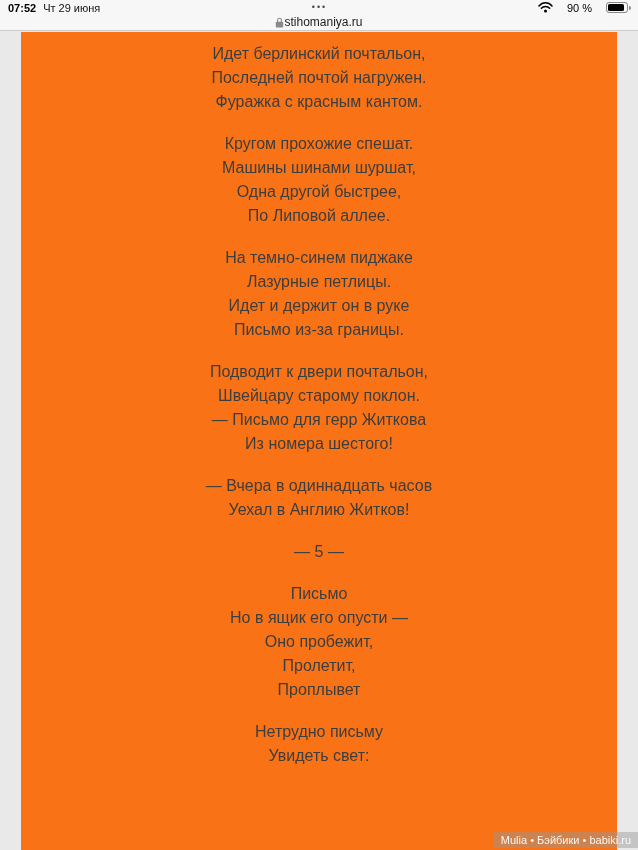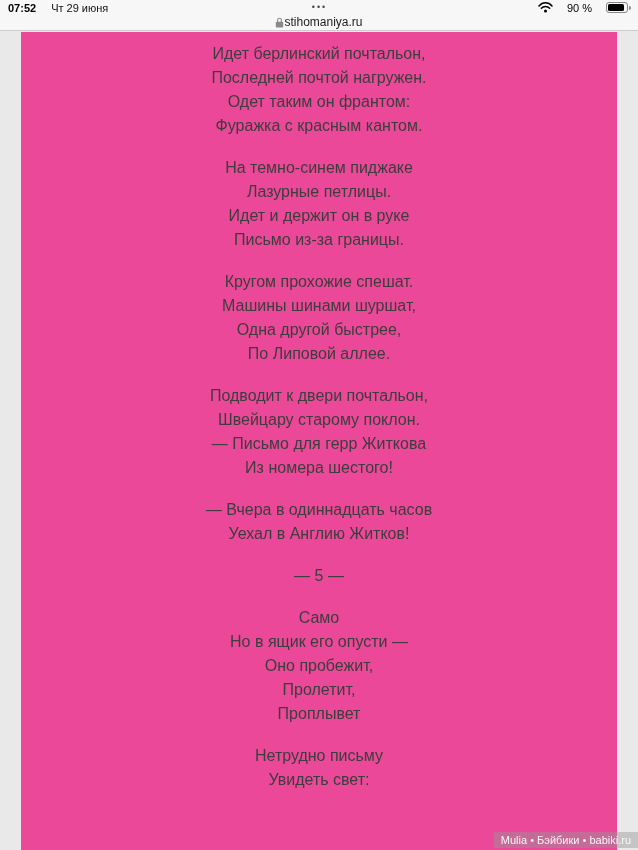--- a/index.html
+++ b/index.html
@@ -24,21 +24,21 @@
   }
   .status-row {
     position: absolute;
     top: 1px; left: 8px; right: 7px; height: 13px;
     display: flex;
     align-items: center;
     justify-content: space-between;
     font-size: 11px;
     color: #000;
   }
-  .status-left { display: flex; gap: 15px; }
+  .status-left { display: flex; gap: 7px; }
   .status-time { font-weight: 700; }
   .status-date { font-weight: 400; color: #111; }
   .status-center {
     position: absolute;
     left: 0; right: 0; top: 0;
     text-align: center;
     color: #4a4a4a;
     font-size: 9px;
     letter-spacing: 2px;
     line-height: 13px;
@@ -71,21 +71,21 @@
     font-size: 12px;
     color: #1c1c1c;
     cursor: pointer;
   }
 
   
   .page {
     position: absolute;
     top: 32px; bottom: 0;
     left: 21px; right: 21px;
-    background: #ec4899;
+    background: #f97316;
     overflow: hidden;
   }
   .poem {
     padding-top: 10px;
     text-align: center;
     font-size: 16px;
     color: #3d3d3d;
   }
   .stanza { margin-bottom: 18px; }
   .poem-line { line-height: 24px; }
@@ -145,48 +145,47 @@
     </span>
     <span>stihomaniya.ru</span>
   </div>
 </div>
 
 <div class="page">
   <div class="poem" id="poem">
       <div class="stanza">
         <div class="poem-line">Идет берлинский почтальон,</div>
         <div class="poem-line">Последней почтой нагружен.</div>
-        <div class="poem-line">Одет таким он франтом:</div>
         <div class="poem-line">Фуражка с красным кантом.</div>
+      </div>
+      <div class="stanza">
+        <div class="poem-line">Кругом прохожие спешат.</div>
+        <div class="poem-line">Машины шинами шуршат,</div>
+        <div class="poem-line">Одна другой быстрее,</div>
+        <div class="poem-line">По Липовой аллее.</div>
       </div>
       <div class="stanza">
         <div class="poem-line">На темно-синем пиджаке</div>
         <div class="poem-line">Лазурные петлицы.</div>
         <div class="poem-line">Идет и держит он в руке</div>
         <div class="poem-line">Письмо из-за границы.</div>
-      </div>
-      <div class="stanza">
-        <div class="poem-line">Кругом прохожие спешат.</div>
-        <div class="poem-line">Машины шинами шуршат,</div>
-        <div class="poem-line">Одна другой быстрее,</div>
-        <div class="poem-line">По Липовой аллее.</div>
       </div>
       <div class="stanza">
         <div class="poem-line">Подводит к двери почтальон,</div>
         <div class="poem-line">Швейцару старому поклон.</div>
         <div class="poem-line">— Письмо для герр Житкова</div>
         <div class="poem-line">Из номера шестого!</div>
       </div>
       <div class="stanza">
         <div class="poem-line">— Вчера в одиннадцать часов</div>
         <div class="poem-line">Уехал в Англию Житков!</div>
       </div>
       <div class="divider-line">— 5 —</div>
       <div class="stanza">
-        <div class="poem-line">Само</div>
+        <div class="poem-line">Письмо</div>
         <div class="poem-line">Но в ящик его опусти —</div>
         <div class="poem-line">Оно пробежит,</div>
         <div class="poem-line">Пролетит,</div>
         <div class="poem-line">Проплывет</div>
       </div>
       <div class="stanza">
         <div class="poem-line">Нетрудно письму</div>
         <div class="poem-line">Увидеть свет:</div>
       </div>
     </div>

